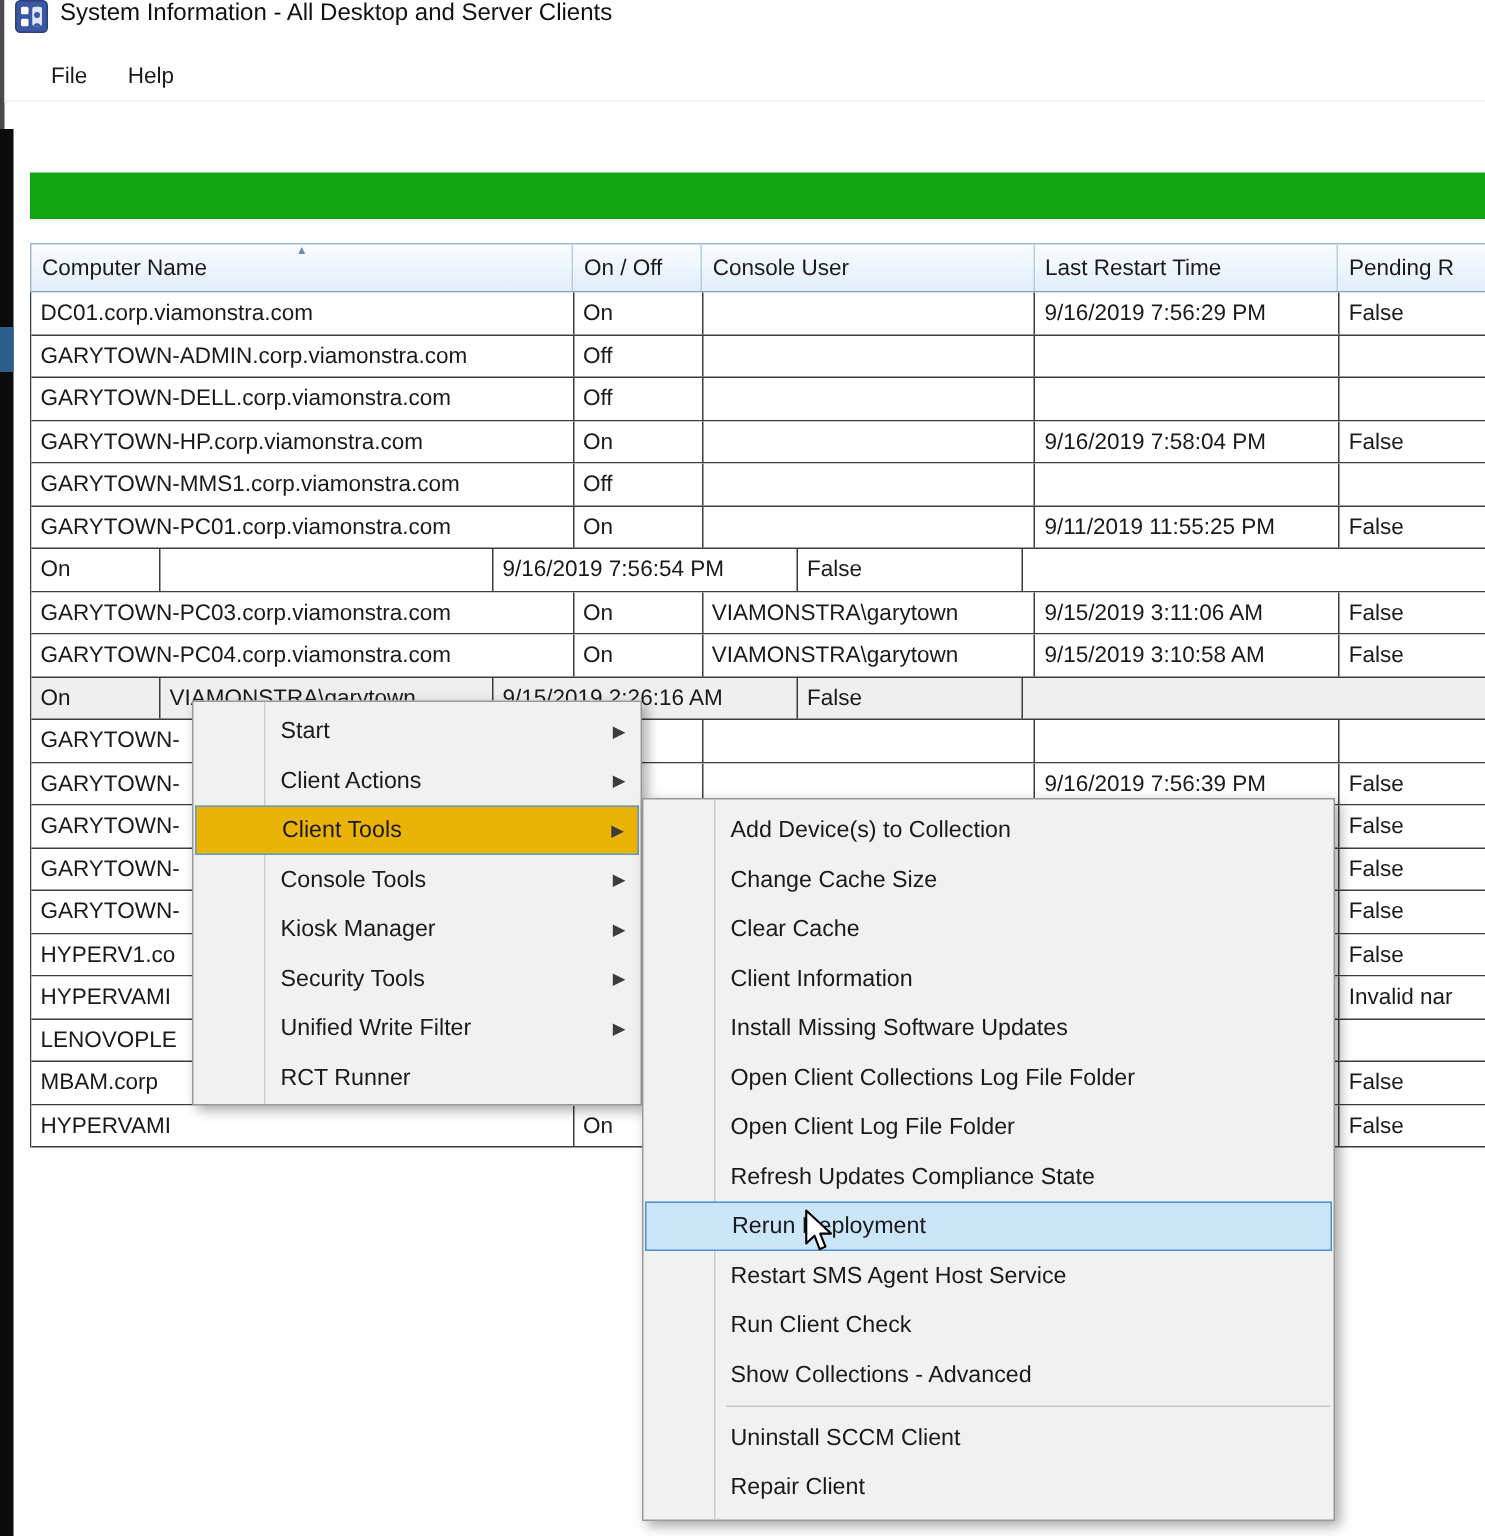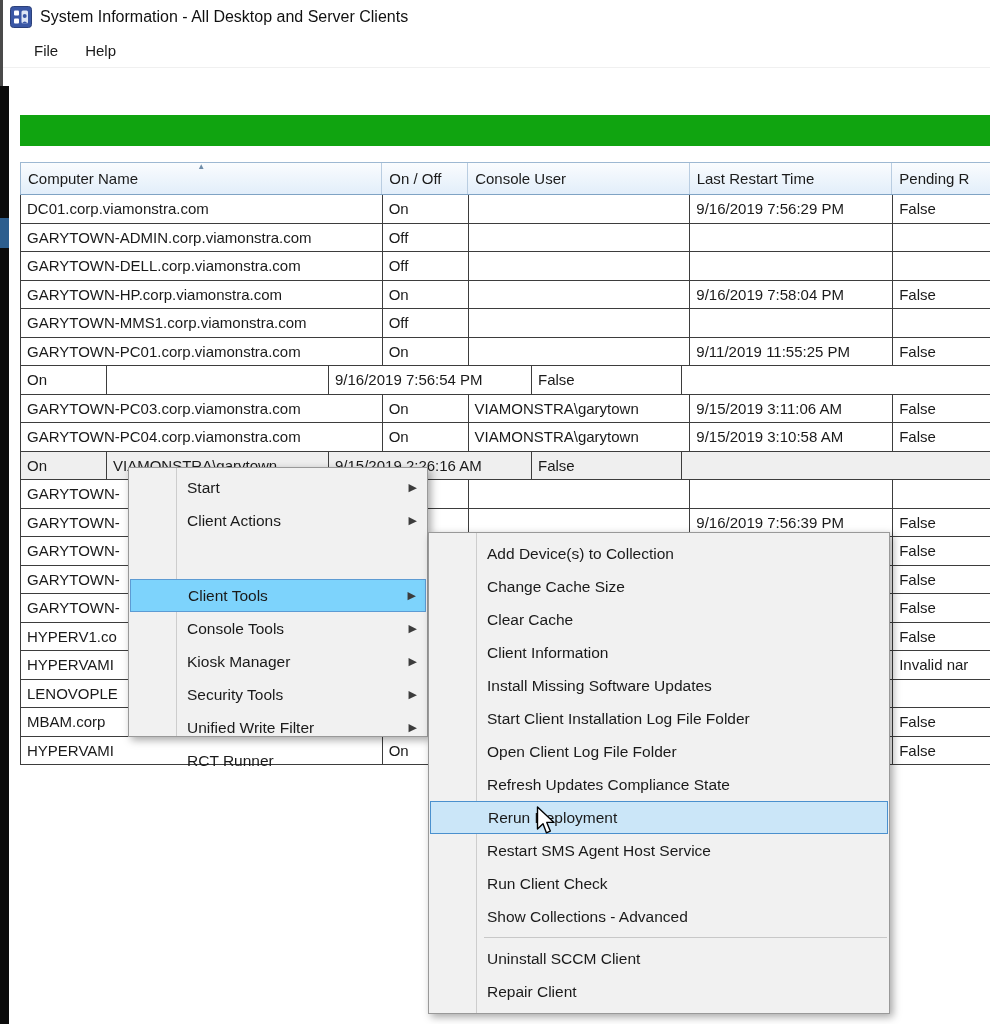--- a/index.html
+++ b/index.html
@@ -9,21 +9,21 @@
     font-family:"Liberation Sans","DejaVu Sans",sans-serif;
     color:#1a1a1a;
     -webkit-font-smoothing:antialiased;
   }
   
   .edge-line{position:absolute;left:0;top:0;width:3px;height:86px;background:#4a4a4a;}
   .left-strip{position:absolute;left:0;top:86px;width:9px;height:938px;background:#0b0b0b;}
   .left-strip .blue-seg{position:absolute;left:0;top:132px;width:9px;height:30px;background:#2d5e8e;}
 
   
-  .titlebar{position:absolute;left:3px;top:0;width:987px;height:34px;background:#fff;display:flex;align-items:center;}
+  .titlebar{position:absolute;left:3px;top:0;width:987px;height:34px;background:#fff;display:flex;align-items:flex-start;}
   .app-icon{width:22px;height:22px;margin-left:7px;margin-right:8px;flex:0 0 auto;}
   .title-text{font-size:16px;color:#111;}
 
   
   .menubar{position:absolute;left:3px;top:34px;width:987px;height:33px;background:#fff;display:flex;align-items:center;border-bottom:1px solid #f0f0f0;padding-left:16px;}
   .menubar-item{font-size:15px;padding:4px 12px;margin-left:3px;color:#1a1a1a;}
 
   
   .progressbar{position:absolute;left:20px;top:115px;width:970px;height:31px;background:#10a410;}
 
@@ -47,21 +47,21 @@
   .col2{width:222px;text-align:right;}
   .col3{width:203px;}
   .col4{width:150px;}
 
   
   .menu{position:absolute;background:#f1f1f1;border:1px solid #999;box-sizing:border-box;
     box-shadow:3px 3px 8px rgba(0,0,0,0.35);font-size:15.5px;color:#1a1a1a;}
   .menu .gutter-line{position:absolute;top:0;bottom:0;left:47px;width:1px;background:#cdcdcd;}
   .menu-item{position:relative;height:33px;display:flex;align-items:center;
     padding-left:57px;box-sizing:border-box;margin:0 1px;}
-  .menu-item.hl1{background:#7dd3fc;border:1px solid #5d9bd3;margin-top:42px;}
+  .menu-item.hl1{background:#eab308;border:1px solid #5d9bd3;}
   .menu-item.hl2{background:#cbe6f8;border:1px solid #4a90ce;}
   .menu-item .arrow{position:absolute;right:9px;font-size:11px;color:#3c3c3c;}
   .menu1{left:128px;top:467px;width:300px;height:270px;padding-top:3px;}
   .menu2{left:428px;top:532px;width:462px;height:482px;padding-top:4px;}
   .menu-sep{height:1px;background:#c8c8c8;margin:4px 2px 4px 55px;}
 
   .cursor{position:absolute;left:536px;top:806px;width:22px;height:30px;pointer-events:none;}
 </style>
 </head>
 <body>
@@ -299,21 +299,21 @@
     <div class="menu-item">
       <span>Clear Cache</span>
     </div>
     <div class="menu-item">
       <span>Client Information</span>
     </div>
     <div class="menu-item">
       <span>Install Missing Software Updates</span>
     </div>
     <div class="menu-item">
-      <span>Start Client Installation Log File Folder</span>
+      <span>Open Client Collections Log File Folder</span>
     </div>
     <div class="menu-item">
       <span>Open Client Log File Folder</span>
     </div>
     <div class="menu-item">
       <span>Refresh Updates Compliance State</span>
     </div>
     <div class="menu-item hl2">
       <span>Rerun Deployment</span>
     </div>

